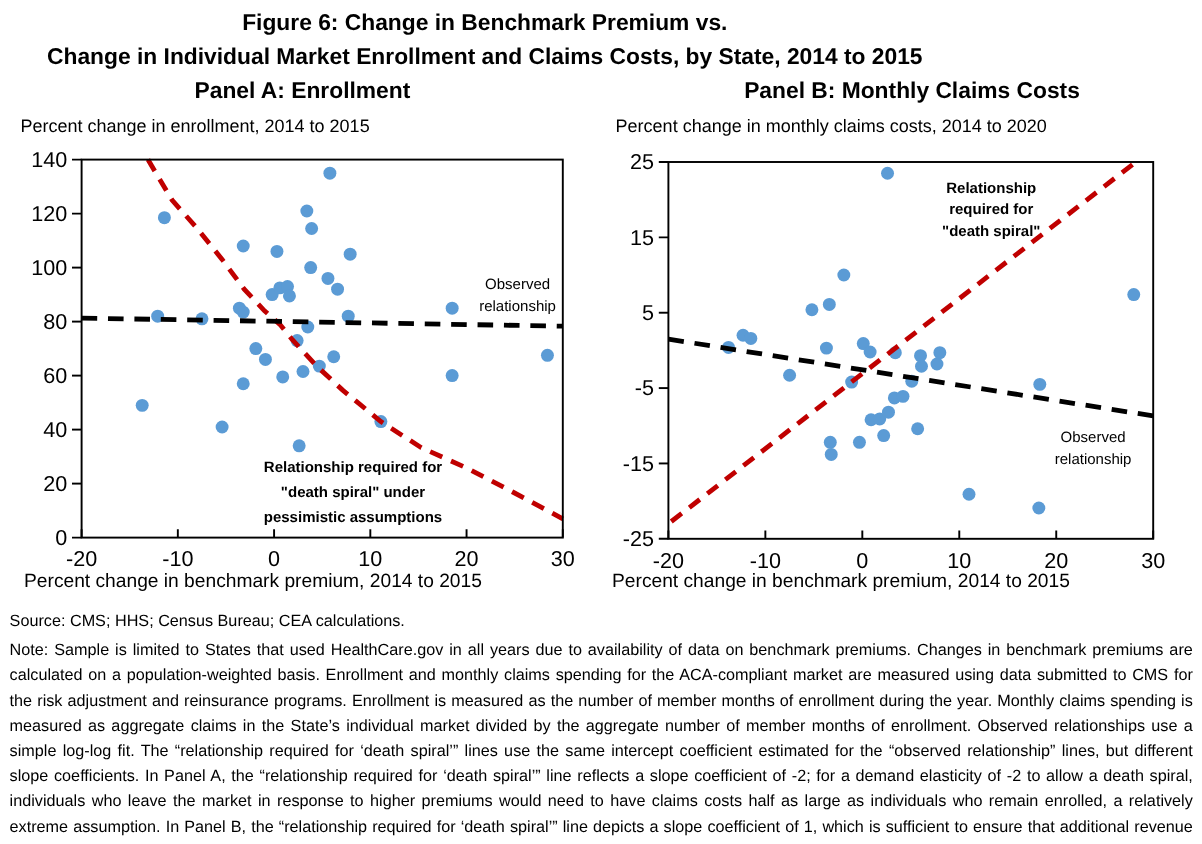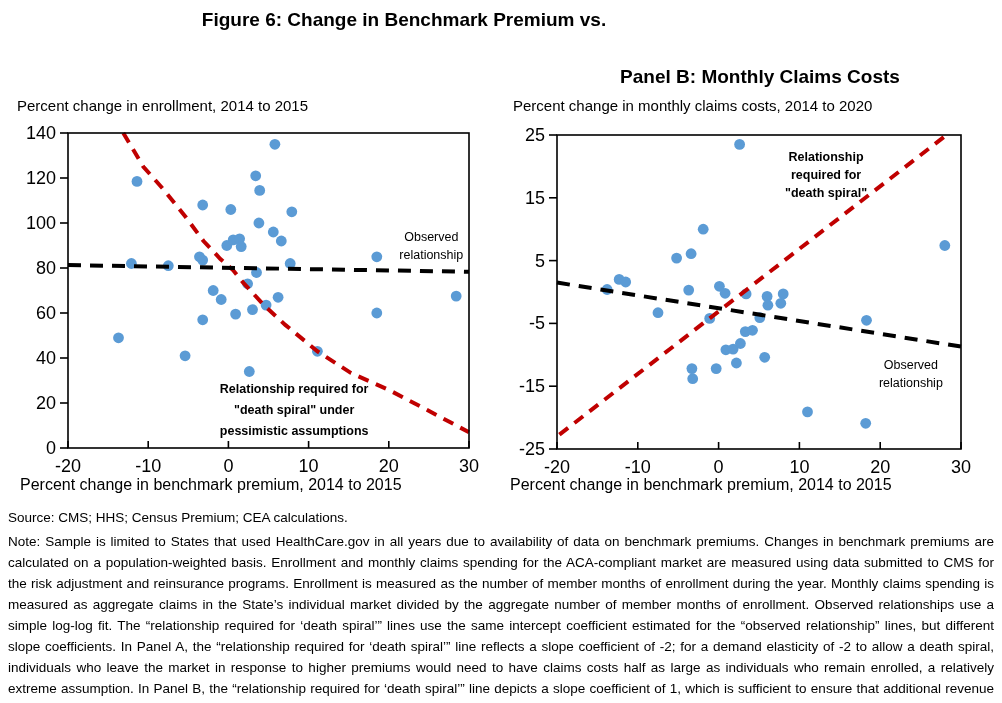--- a/index.html
+++ b/index.html
@@ -16,21 +16,23 @@
   .note{position:absolute;left:8px;top:531px;width:986px;font-size:13.5px;
         line-height:21px;text-align:justify;}
   svg text{font-family:"Liberation Sans",sans-serif;fill:#000;}
 </style>
 </head>
 <body>
 
 <div class="page">
 
   <div class="fig-title" style="top:8px">Figure 6: Change in Benchmark Premium vs.</div>
-
+  <div class="fig-title" style="top:36px">Change in Individual Market Enrollment and Claims Costs, by State, 2014 to 2015</div>
+
+  <div class="panel-title" style="left:2px;top:66px">Panel A: Enrollment</div>
   <div class="panel-title" style="left:510px;top:66px">Panel B: Monthly Claims Costs</div>
 
   <div class="yaxis-title" style="left:17px;top:97px">Percent change in enrollment, 2014 to 2015</div>
   <div class="yaxis-title" style="left:513px;top:97px">Percent change in monthly claims costs, 2014 to 2020</div>
 
   <svg id="chartA" class="chart-svg" style="left:0" width="500" height="390">
       <g>
         <circle cx="118.5" cy="219.8" r="5.4" fill="#5B9BD5"></circle>
         <circle cx="131.4" cy="145.5" r="5.4" fill="#5B9BD5"></circle>
         <circle cx="137.0" cy="63.4" r="5.4" fill="#5B9BD5"></circle>
@@ -185,15 +187,15 @@
       <g>
         <text x="326.06399999999996" y="42.74800000000005" text-anchor="middle" font-size="12.5" font-weight="bold" fill="#C00000">Relationship</text>
         <text x="326.06399999999996" y="60.74800000000005" text-anchor="middle" font-size="12.5" font-weight="bold" fill="#C00000">required for</text>
         <text x="326.06399999999996" y="78.74800000000005" text-anchor="middle" font-size="12.5" font-weight="bold" fill="#C00000">"death spiral"</text>
       </g>
     </svg>
 
   <div class="xaxis-label" style="left:20px;top:476px">Percent change in benchmark premium, 2014 to 2015</div>
   <div class="xaxis-label" style="left:510px;top:476px">Percent change in benchmark premium, 2014 to 2015</div>
 
-  <div class="src">Source: CMS; HHS; Census Premium; CEA calculations.</div>
+  <div class="src">Source: CMS; HHS; Census Bureau; CEA calculations.</div>
   <div class="note">Note: Sample is limited to States that used HealthCare.gov in all years due to availability of data on benchmark premiums. Changes in benchmark premiums are calculated on a population-weighted basis. Enrollment and monthly claims spending for the ACA-compliant market are measured using data submitted to CMS for the risk adjustment and reinsurance programs. Enrollment is measured as the number of member months of enrollment during the year. Monthly claims spending is measured as aggregate claims in the State’s individual market divided by the aggregate number of member months of enrollment. Observed relationships use a simple log-log fit. The “relationship required for ‘death spiral’” lines use the same intercept coefficient estimated for the “observed relationship” lines, but different slope coefficients. In Panel A, the “relationship required for ‘death spiral’” line reflects a slope coefficient of -2; for a demand elasticity of -2 to allow a death spiral, individuals who leave the market in response to higher premiums would need to have claims costs half as large as individuals who remain enrolled, a relatively extreme assumption. In Panel B, the “relationship required for ‘death spiral’” line depicts a slope coefficient of 1, which is sufficient to ensure that additional revenue from higher premiums is fully offset by higher claims costs.</div>
 </div>
 
 </body></html>

